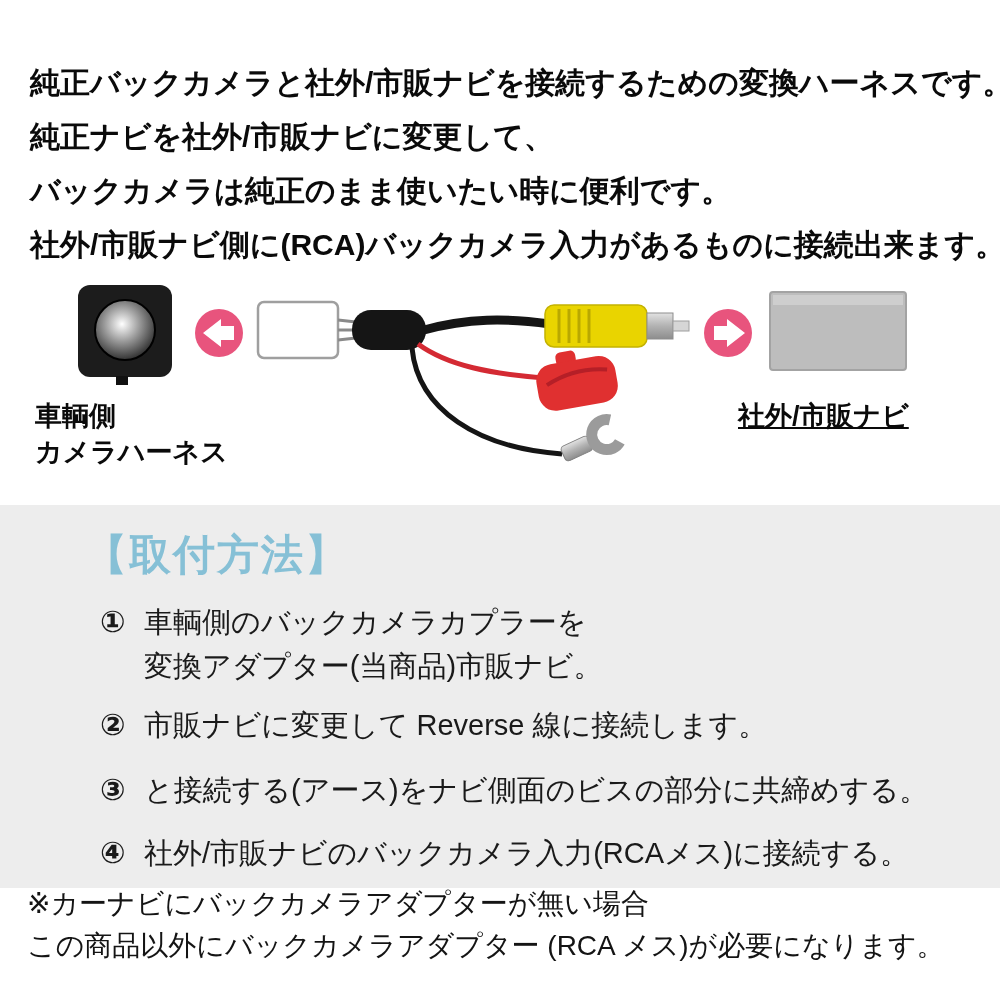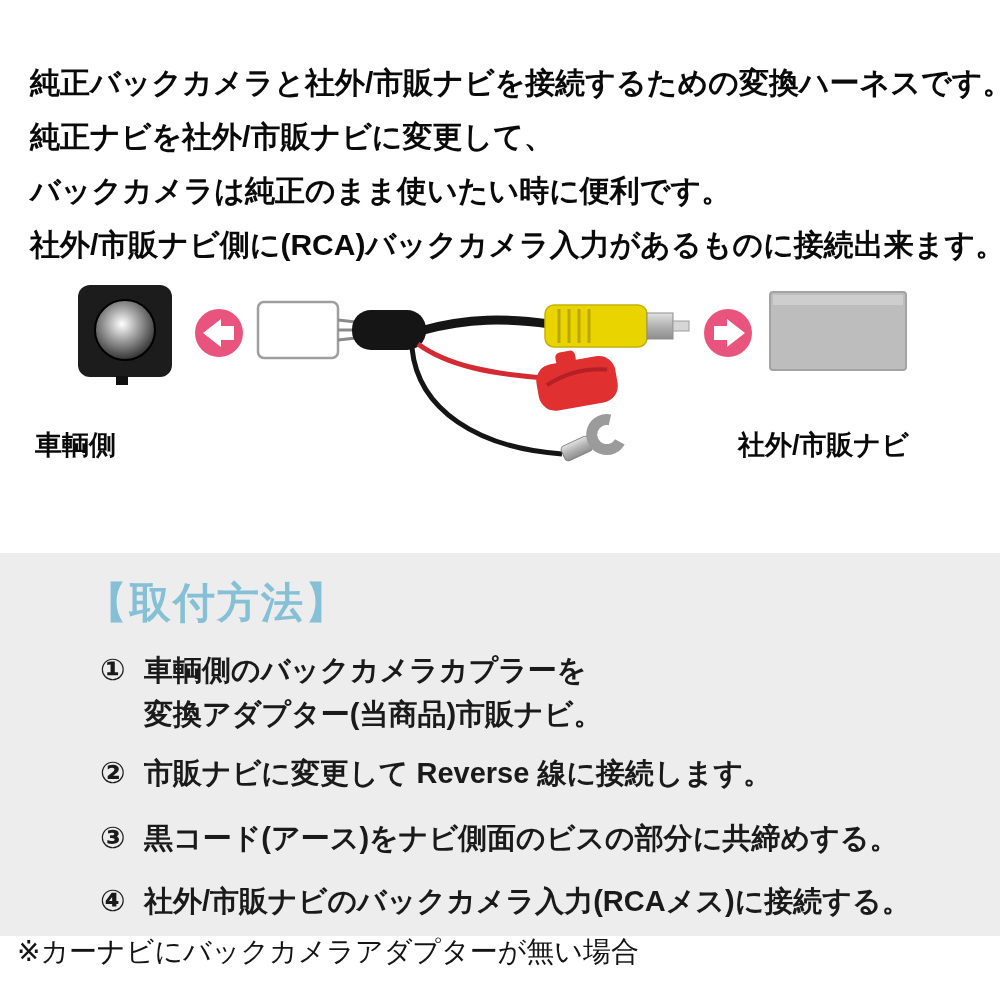--- a/index.html
+++ b/index.html
@@ -6,35 +6,35 @@
   html,body { width:1000px; height:1000px; }
   body { font-family:"Liberation Sans","DejaVu Sans",sans-serif; background:#ffffff; position:relative; overflow:hidden; }
   .page { position:absolute; inset:0; width:1000px; height:1000px; }
 
   
   .intro { position:absolute; left:30px; top:56px; }
   .intro-line { font-size:30px; font-weight:bold; color:#0a0a0a; line-height:54px; white-space:nowrap; }
 
   
   .diagram-svg { position:absolute; left:0; top:268px; width:1000px; height:232px; }
-  .diag-label { position:absolute; font-weight:bold; color:#0a0a0a; font-size:27px; line-height:36px; white-space:nowrap;margin-top:29px; }
+  .diag-label { position:absolute; font-weight:bold; color:#0a0a0a; font-size:27px; line-height:36px; white-space:nowrap; }
   .diag-label.left  { left:35px;  top:398px; }
-  .diag-label.right { left:738px; top:398px; }
+  .diag-label.right { left:738px; top:398px;text-decoration:underline; }
 
   
-  .install { position:absolute; left:0; top:505px; width:1000px; height:383px; background:#ededed;margin-top:48px; }
+  .install { position:absolute; left:0; top:505px; width:1000px; height:383px; background:#ededed; }
   .install-heading { position:absolute; left:85px; top:22px; font-size:42px; font-weight:bold; color:#86c0d6; letter-spacing:2px; white-space:nowrap; }
   .step { position:absolute; display:flex; align-items:flex-start; }
   .step .num { font-size:30px; font-weight:bold; color:#1a1a1a; width:44px; flex:0 0 44px; line-height:44px; }
-  .step .lines { font-size:29px; font-weight:bold; color:#1a1a1a; line-height:44px; white-space:nowrap; }
+  .step .lines { font-size:29px; font-weight:normal; color:#1a1a1a; line-height:44px; white-space:nowrap; }
   .step1 { left:100px; top:95px; }
   .step2 { left:100px; top:198px; }
   .step3 { left:100px; top:263px; }
   .step4 { left:100px; top:326px; }
-  .note { position:absolute; left:17px; top:378px; font-size:28px; font-weight:400; color:#141414; line-height:42px; white-space:nowrap; }
+  .note { position:absolute; left:27px; top:378px; font-size:28px; font-weight:400; color:#141414; line-height:42px; white-space:nowrap; }
 </style>
 </head>
 <body>
 
 <div class="page">
 
   <div class="intro">
     <div class="intro-line">純正バックカメラと社外/市販ナビを接続するための変換ハーネスです。</div>
     <div class="intro-line">純正ナビを社外/市販ナビに変更して、</div>
     <div class="intro-line">バックカメラは純正のまま使いたい時に便利です。</div>
@@ -111,20 +111,21 @@
     </g>
 
     <g>
       <rect x="770" y="24" width="136" height="78" rx="3" stroke="#a3a3a3" stroke-width="2" fill="#bdbdbd"></rect>
       <rect x="773" y="27" width="130" height="10" fill="#cecece"></rect>
     </g>
   </svg>
 
   <div class="diag-label left">
     <div>車輌側</div>
+    <div>カメラハーネス</div>
   </div>
   <div class="diag-label right">
     <div>社外/市販ナビ</div>
   </div>
 
   <div class="install">
     <div class="install-heading">【取付方法】</div>
 
     <div class="step step1">
       <span class="num">①</span>
@@ -137,29 +138,30 @@
     <div class="step step2">
       <span class="num">②</span>
       <div class="lines">
         <div>市販ナビに変更して Reverse 線に接続します。</div>
       </div>
     </div>
 
     <div class="step step3">
       <span class="num">③</span>
       <div class="lines">
-        <div>黒コード(アース)をナビ側面のビスの部分に共締めする。</div>
+        <div>と接続する(アース)をナビ側面のビスの部分に共締めする。</div>
       </div>
     </div>
 
     <div class="step step4">
       <span class="num">④</span>
       <div class="lines">
         <div>社外/市販ナビのバックカメラ入力(RCAメス)に接続する。</div>
       </div>
     </div>
 
     <div class="note">
       <div>※カーナビにバックカメラアダプターが無い場合</div>
+      <div>この商品以外にバックカメラアダプター (RCA メス)が必要になります。</div>
     </div>
   </div>
 
 </div>
 
 </body></html>

